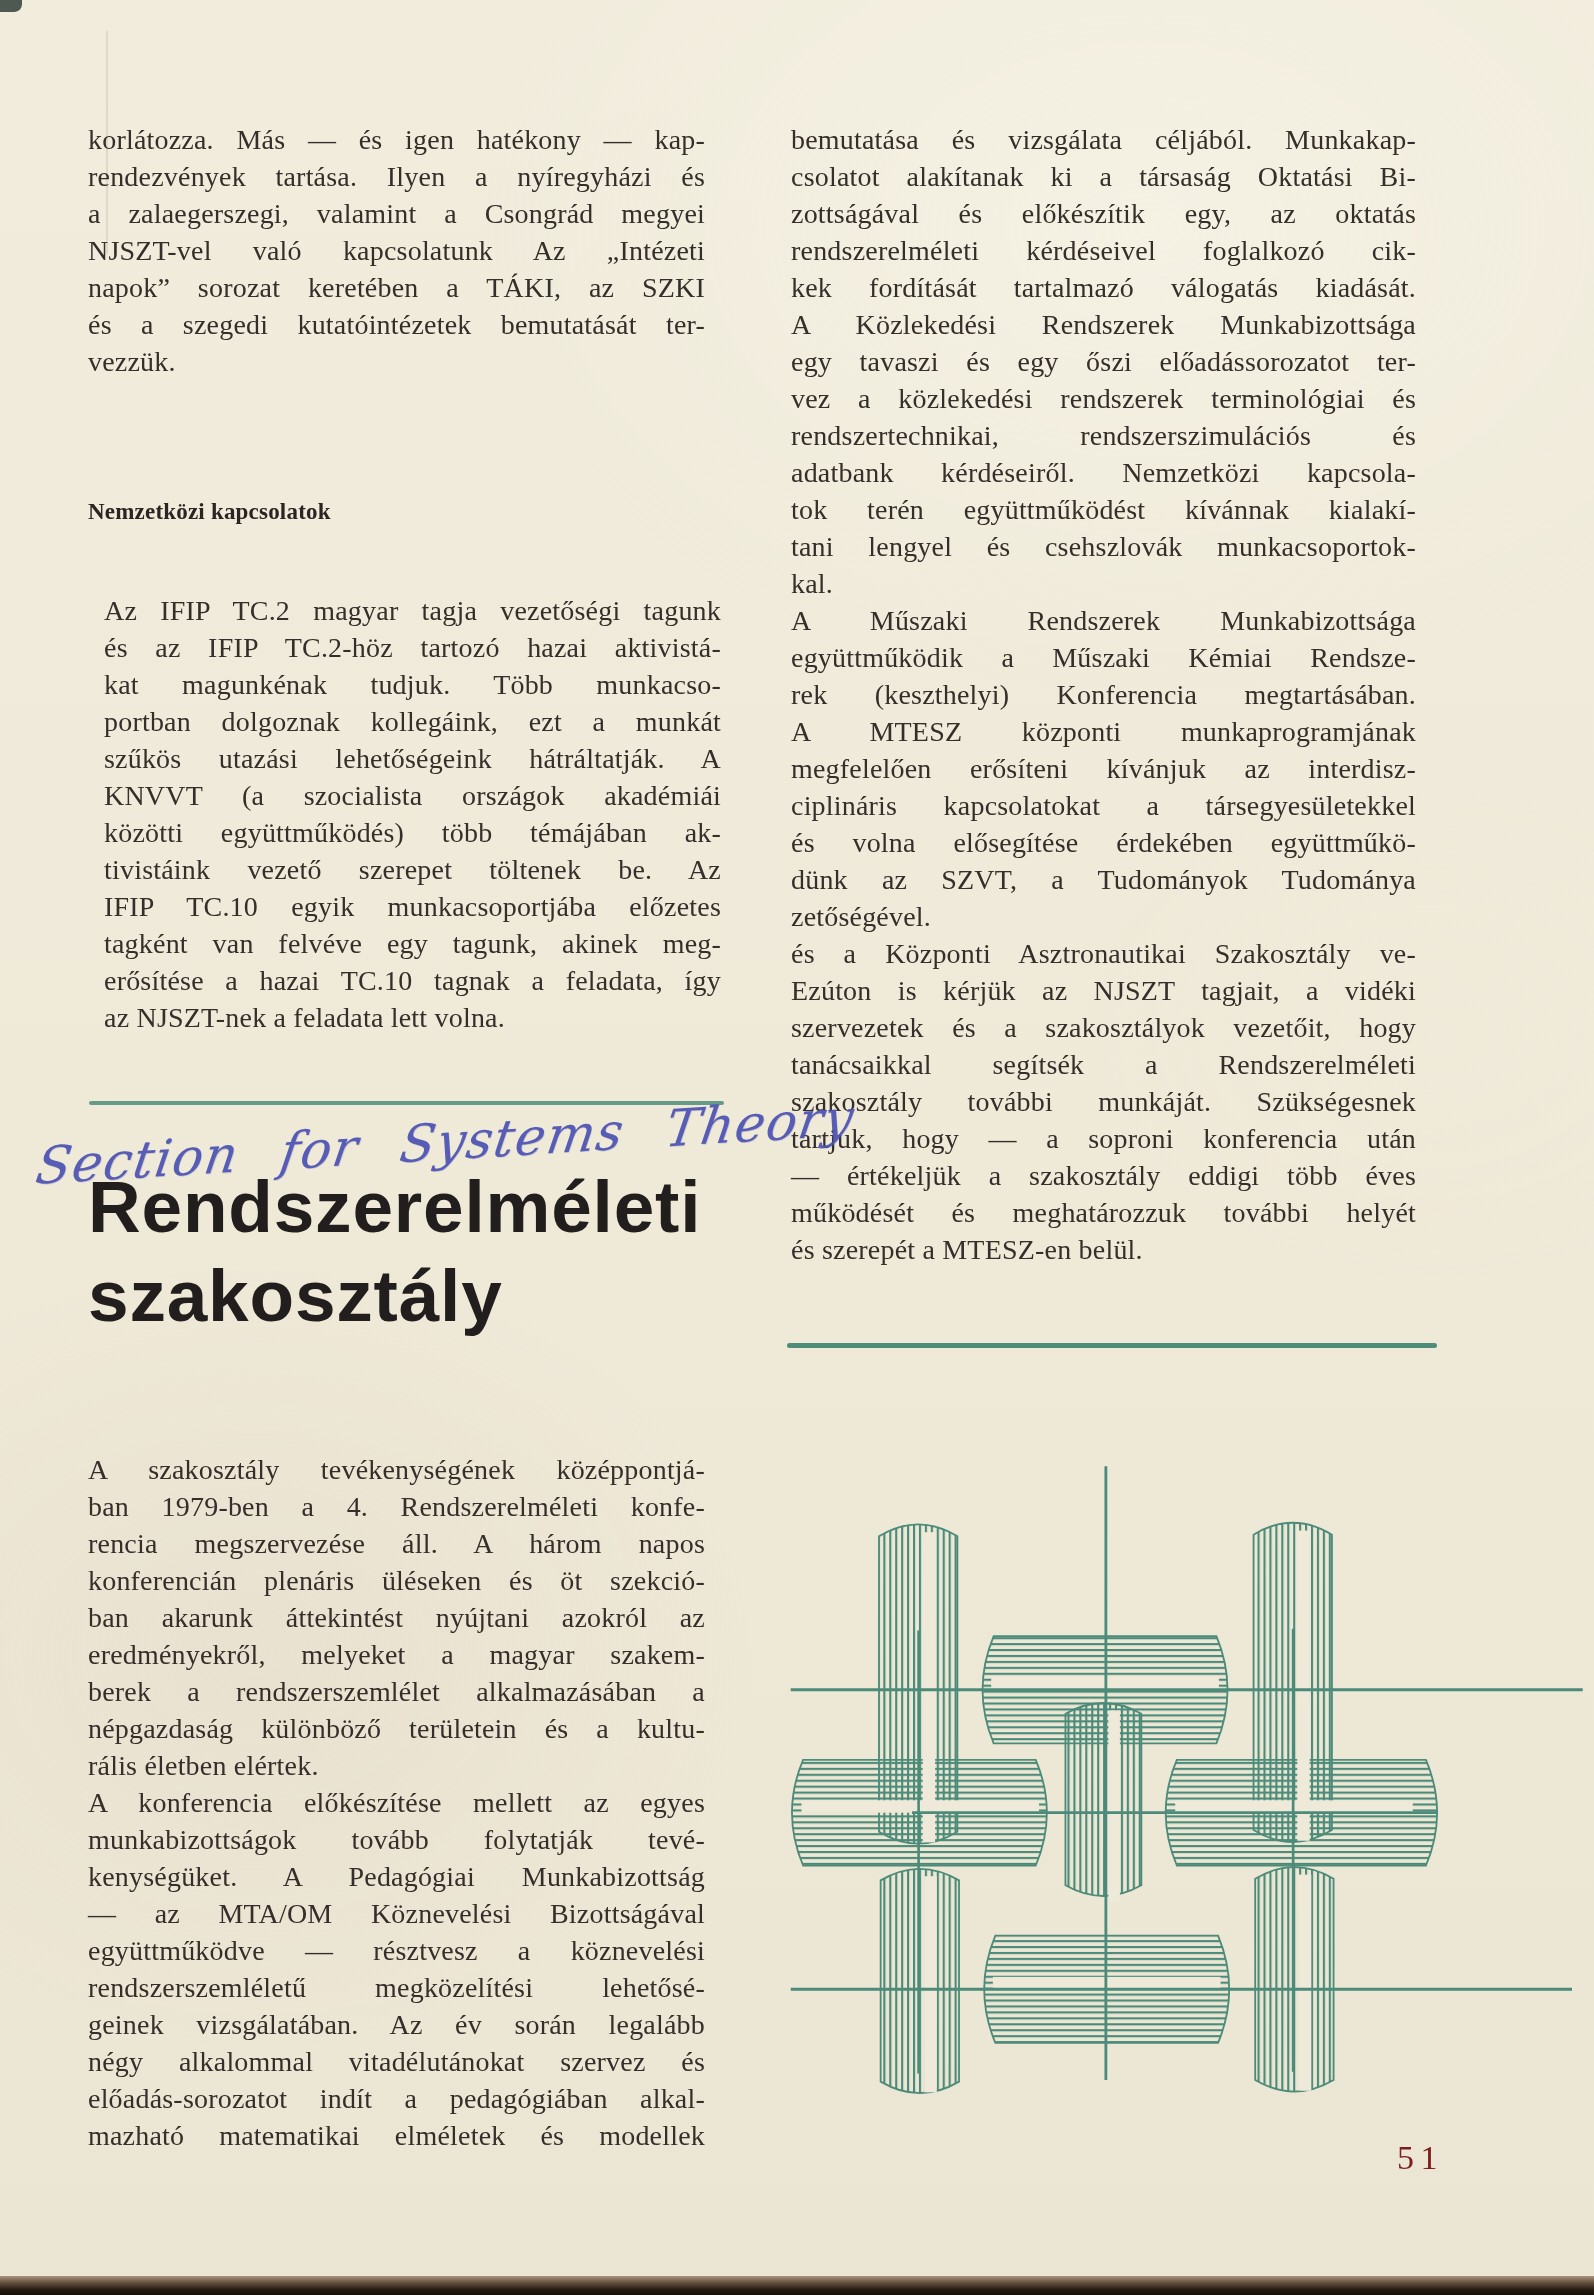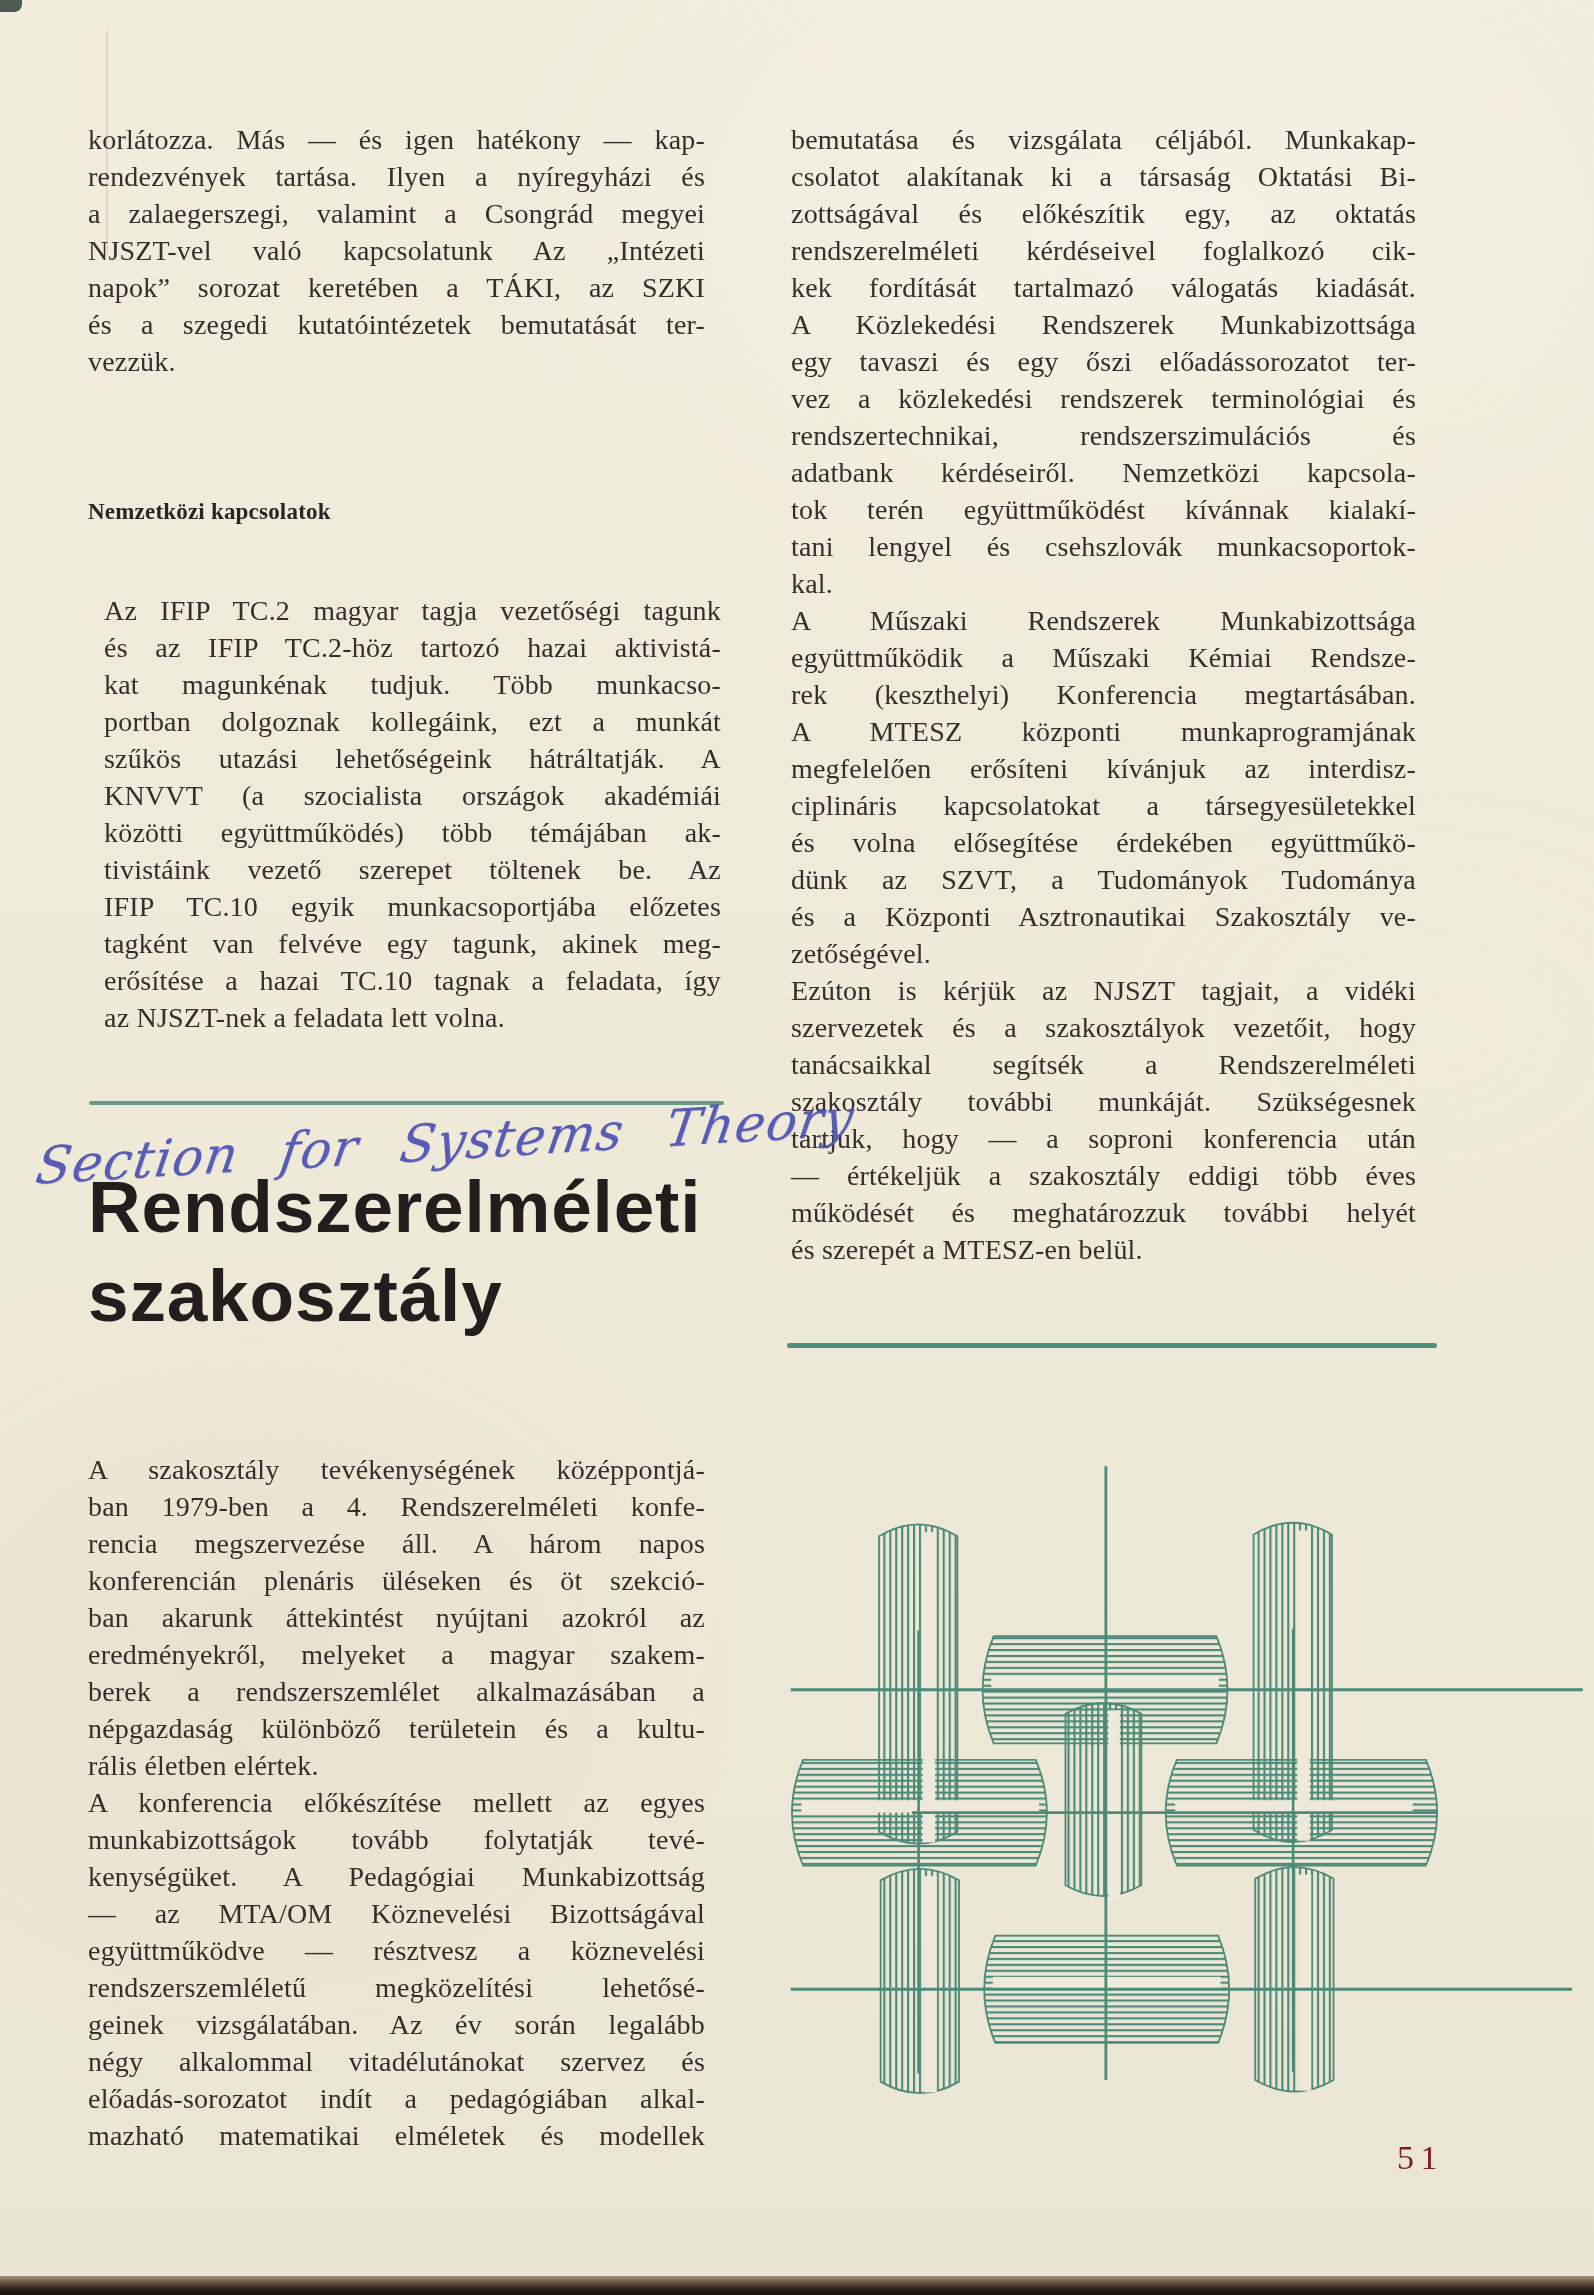--- a/index.html
+++ b/index.html
@@ -121,22 +121,22 @@
     <div class="tl">tani lengyel és csehszlovák munkacsoportok-</div>
     <div class="tl rag">kal.</div>
     <div class="tl">A Műszaki Rendszerek Munkabizottsága</div>
     <div class="tl">együttműködik a Műszaki Kémiai Rendsze-</div>
     <div class="tl">rek (keszthelyi) Konferencia megtartásában.</div>
     <div class="tl">A MTESZ központi munkaprogramjának</div>
     <div class="tl">megfelelően erősíteni kívánjuk az interdisz-</div>
     <div class="tl">ciplináris kapcsolatokat a társegyesületekkel</div>
     <div class="tl">és volna elősegítése érdekében együttműkö-</div>
     <div class="tl">dünk az SZVT, a Tudományok Tudománya</div>
+    <div class="tl rag">zetőségével.</div>
     <div class="tl">és a Központi Asztronautikai Szakosztály ve-</div>
-    <div class="tl rag">zetőségével.</div>
     <div class="tl">Ezúton is kérjük az NJSZT tagjait, a vidéki</div>
     <div class="tl">szervezetek és a szakosztályok vezetőit, hogy</div>
     <div class="tl">tanácsaikkal segítsék a Rendszerelméleti</div>
     <div class="tl">szakosztály további munkáját. Szükségesnek</div>
     <div class="tl">tartjuk, hogy — a soproni konferencia után</div>
     <div class="tl">— értékeljük a szakosztály eddigi több éves</div>
     <div class="tl">működését és meghatározzuk további helyét</div>
     <div class="tl rag">és szerepét a MTESZ-en belül.</div>
   </div>
 

